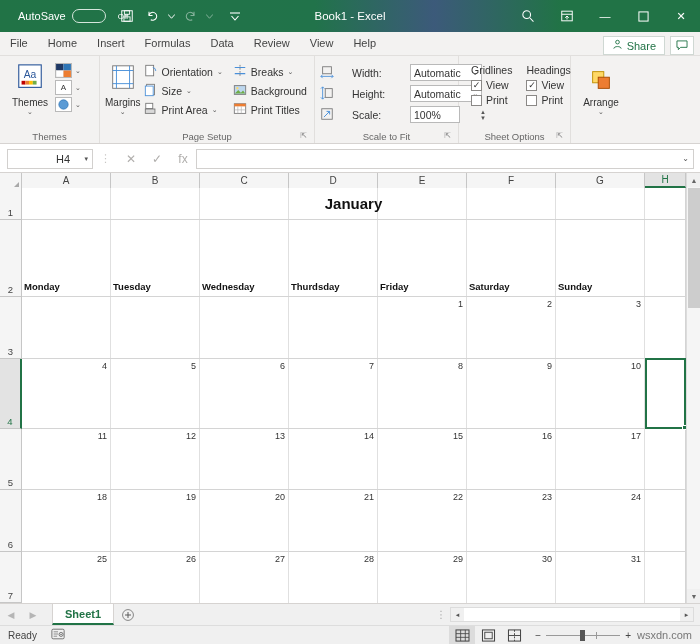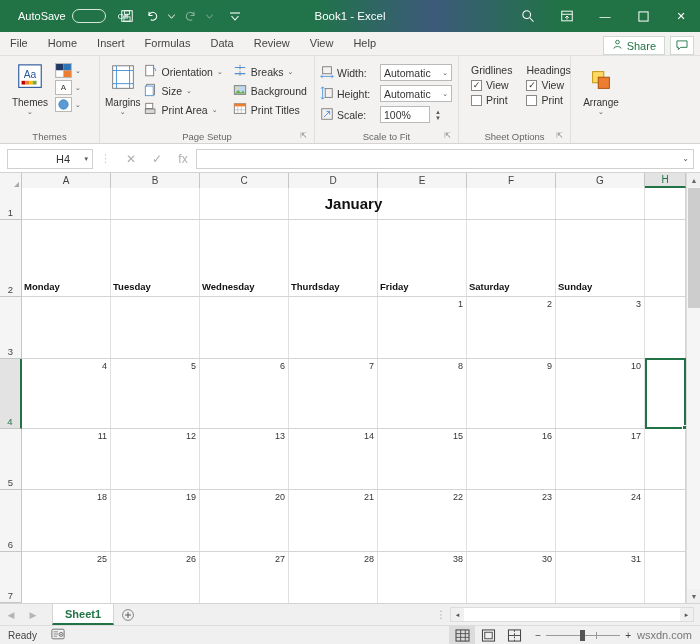--- a/index.html
+++ b/index.html
@@ -87,21 +87,21 @@
   }
   .bigbtn .cap { margin-top: 2px; line-height: 11px; text-align:center; }
   .bigbtn .chev { font-size: 7px; color: #555; line-height: 7px; }
   .smallcol { display: flex; flex-direction: column; gap: 2px; padding-top: 2px; }
   .smallrow { display: flex; align-items: center; gap: 3px; font-size: 10px; color: #333; }
   .swatch { width: 17px; height: 15px; border: 1px solid #b9b9b9; background:#fff;
     display:flex; align-items:center; justify-content:center; font-size:8px;}
   .chev7 { font-size: 7px; color: #555; }
   .menurow { display: flex; align-items: center; gap: 4px; font-size: 10.5px;
     color: #333; height: 19px; padding: 0 3px; white-space: nowrap; }
-  .sf-row { display: flex; align-items: center; gap: 3px; height: 21px; font-size: 10.5px; color:#333;}
+  .sf-row { display: flex; align-items: center; gap: 18px; height: 21px; font-size: 10.5px; color:#333;}
   .sf-label { width: 40px; }
   .sf-input {
     border: 1px solid #b9b9b9; background: #fff; height: 17px; font-size: 10.5px;
     display: flex; align-items: center; padding: 0 3px; color: #333;
   }
   .sf-input .v { flex: 1; }
   .w-auto { width: 72px; }
   .w-scale { width: 50px; }
   .spin { display: flex; flex-direction: column; font-size: 6px; line-height: 6px; color:#555; margin-left:2px;}
   .so-col { display: flex; flex-direction: column; align-items: flex-start;
@@ -645,21 +645,21 @@
       <div class="datenum" style="left:178px;top:304px;width:85px">20</div>
       <div class="datenum" style="left:267px;top:304px;width:85px">21</div>
       <div class="datenum" style="left:356px;top:304px;width:85px">22</div>
       <div class="datenum" style="left:445px;top:304px;width:85px">23</div>
       <div class="datenum" style="left:534px;top:304px;width:85px">24</div>
 
       <div class="datenum" style="left:0px;top:366px;width:85px">25</div>
       <div class="datenum" style="left:89px;top:366px;width:85px">26</div>
       <div class="datenum" style="left:178px;top:366px;width:85px">27</div>
       <div class="datenum" style="left:267px;top:366px;width:85px">28</div>
-      <div class="datenum" style="left:356px;top:366px;width:85px">38</div>
+      <div class="datenum" style="left:356px;top:366px;width:85px">29</div>
       <div class="datenum" style="left:445px;top:366px;width:85px">30</div>
       <div class="datenum" style="left:534px;top:366px;width:85px">31</div>
 
       <div class="selbox" style="left:623px;top:170px;width:41px;height:71px"></div>
       <div class="fillhandle" style="left:660px;top:237px"></div>
     </div>
   </div>
 
   <div class="vscroll">
     <div class="vs-btn">▲</div>

